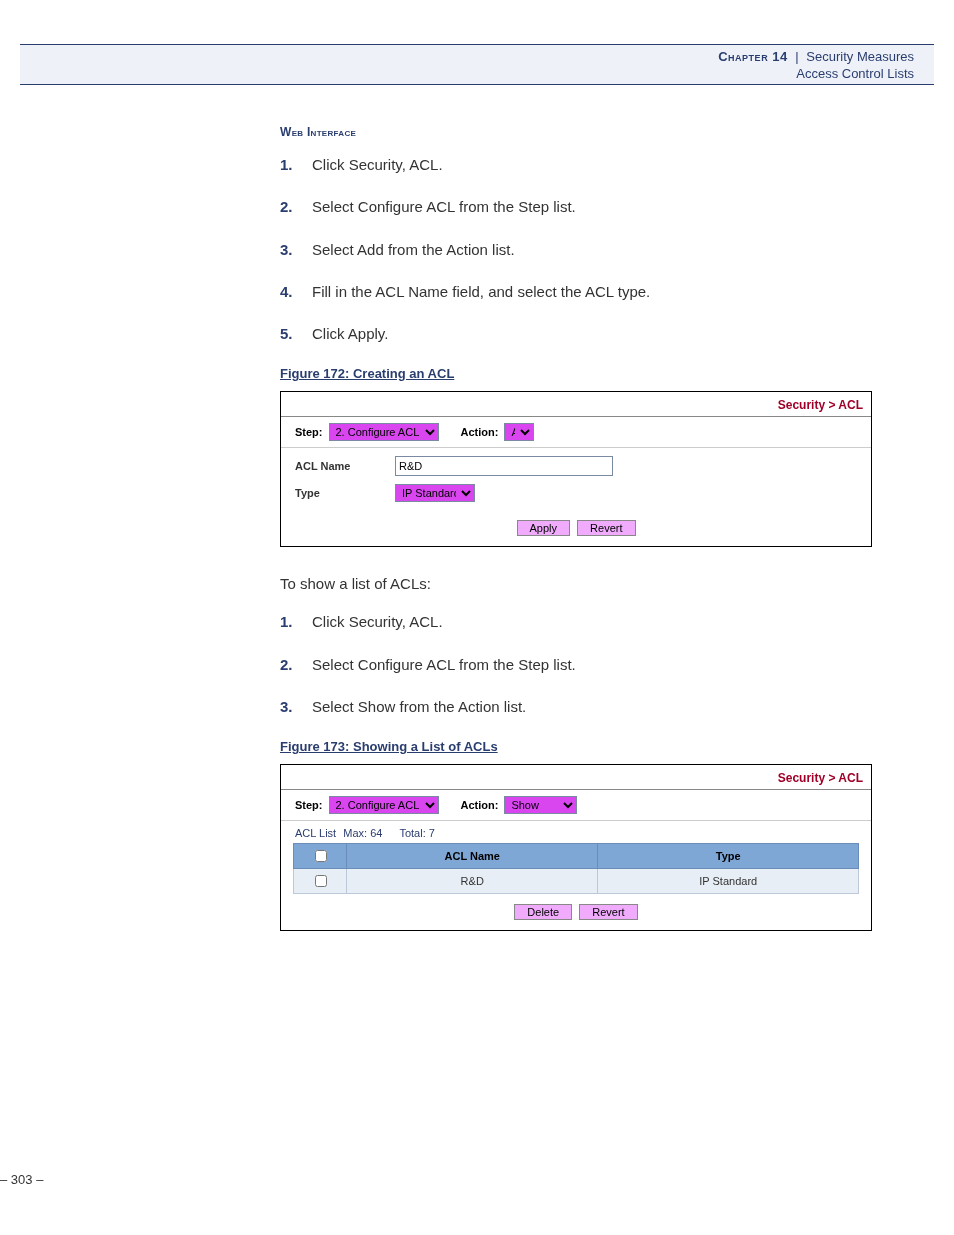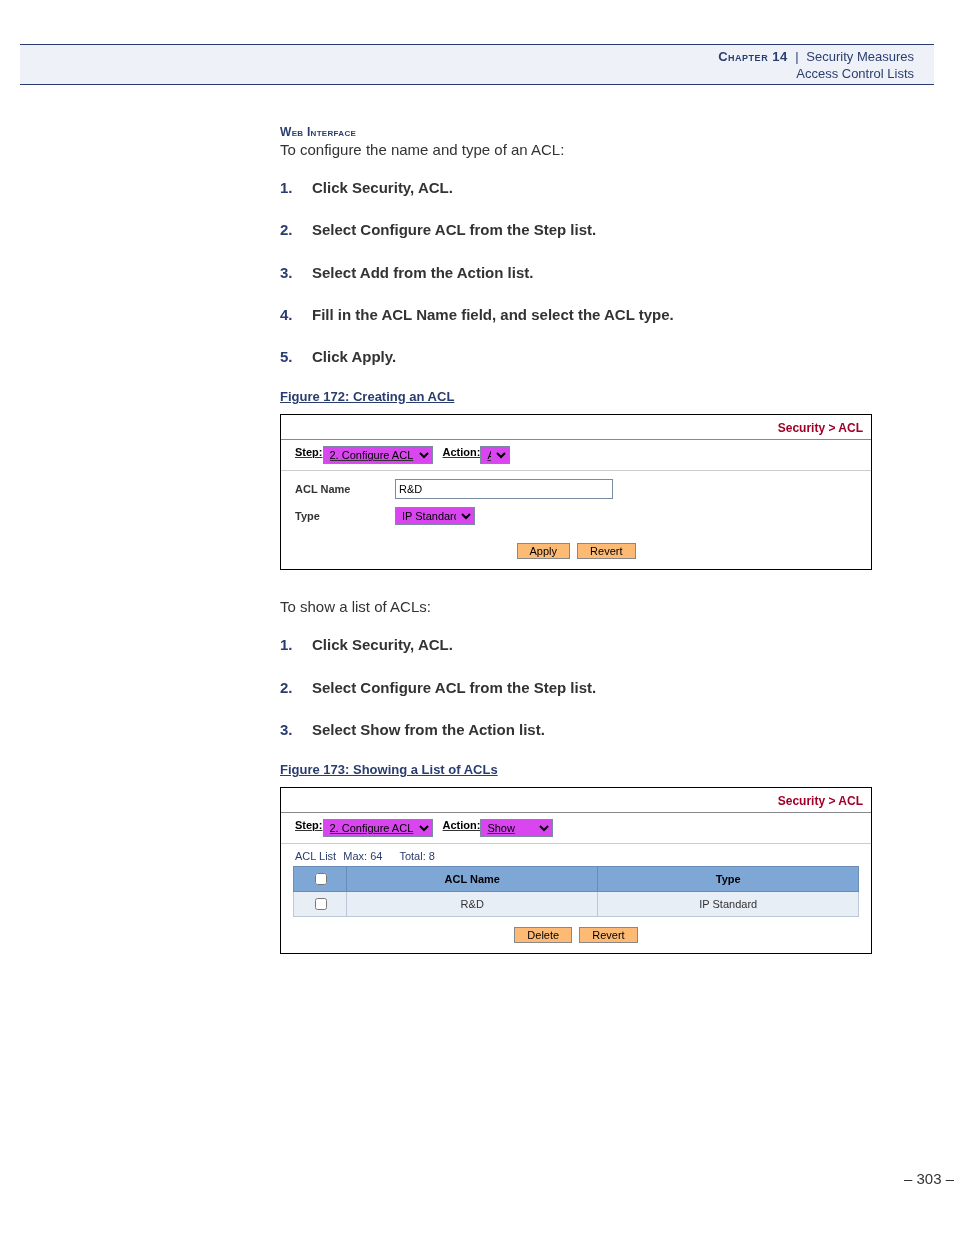--- a/index.html
+++ b/index.html
@@ -60,21 +60,20 @@
   .intro {
     font-size: 15px;
     color: #333;
     margin-bottom: 20px;
   }
   ol.steps {
     padding-left: 0;
     margin: 16px 0 20px 0;
     list-style: none;
     counter-reset: step;
-    font-weight: bold;
   }
   ol.steps li {
     counter-increment: step;
     font-size: 15px;
     color: #333;
     margin-bottom: 22px;
     padding-left: 32px;
     position: relative;
     line-height: 1.35;
   }
@@ -106,23 +105,23 @@
     color: #a00028;
     font-weight: bold;
     padding: 6px 8px 4px 8px;
     border-bottom: 1px solid #888;
     font-size: 12px;
     text-align: right;
   }
   .panel-row {
     padding: 6px 14px;
     display: flex;
-    gap: 0;
+    align-items: center;
+    gap: 6px;
     border-bottom: 1px solid #ccc;
-    text-decoration: underline;
   }
   .panel-row.noborder { border-bottom: none; }
   .lbl { font-weight: bold; color: #000; font-size: 11px; }
   .select {
     font-size: 11px;
     border: 1px solid #7a8aa0;
     background: #d946ef;
     height: 18px;
     padding: 0 2px;
   }
@@ -135,21 +134,21 @@
   .form-body { padding: 8px 14px 4px 14px; }
   .form-line { display: flex; align-items: center; margin-bottom: 8px; }
   .form-line .plbl { width: 100px; font-weight: bold; font-size: 11px; }
   .btn-row {
     text-align: center;
     padding: 6px 0 10px 0;
   }
   button.winbtn {
     font-size: 11px;
     font-family: Tahoma, Arial, sans-serif;
-    background: #fdba74;
+    background: #f0abfc;
     border: 1px solid #888;
     padding: 1px 12px;
     margin: 0 2px;
     cursor: pointer;
   }
 
   
   .list-meta { color: #2a3d6f; font-size: 11px; padding: 6px 14px 4px 14px; }
   .list-meta .tot { padding-left: 14px; }
   table.acl-list {
@@ -174,22 +173,22 @@
   }
   table.acl-list .chk-col { width: 40px; }
   .chk {
     width: 12px; height: 12px;
   }
 
   .page-number {
     position: absolute;
     bottom: 48px;
     width: 100%;
-    text-align: right;
-    font-size: 15px;
+    text-align: left;
+    font-size: 13px;
     color: #333;
   }
 </style>
 </head>
 <body>
 
 <div class="page">
 
   <div class="header-band"></div>
   <div class="header-rule-top"></div>
@@ -197,21 +196,20 @@
   <div class="header-text">
     <span class="chapter-strong">Chapter 14</span>
     <span class="sep">|</span>
     <span>Security Measures</span><br>
     <span>Access Control Lists</span>
   </div>
 
   <div class="content">
 
     <div class="section-heading">Web Interface</div>
-    <div class="intro">To configure the name and type of an ACL:</div>
 
     <ol class="steps">
       <li>Click Security, ACL.</li>
       <li>Select Configure ACL from the Step list.</li>
       <li>Select Add from the Action list.</li>
       <li>Fill in the ACL Name field, and select the ACL type.</li>
       <li>Click Apply.</li>
     </ol>
 
     <div class="figure-caption">Figure 172:  Creating an ACL</div>
@@ -267,21 +265,21 @@
         <span style="width:10px"></span>
         <span class="lbl">Action:</span>
         <select class="select" style="width:73px">
           <option>Show</option>
         </select>
       </div>
       <div style="border-top:1px solid #ccc"></div>
       <div class="list-meta">
         <span>ACL List</span>
         <span style="padding-left:4px">Max: 64</span>
-        <span class="tot">Total: 8</span>
+        <span class="tot">Total: 7</span>
       </div>
       <table class="acl-list">
         <thead>
           <tr>
             <th class="chk-col">
               <input type="checkbox" class="chk" style="">
             </th>
             <th>ACL Name</th>
             <th>Type</th>
           </tr>

